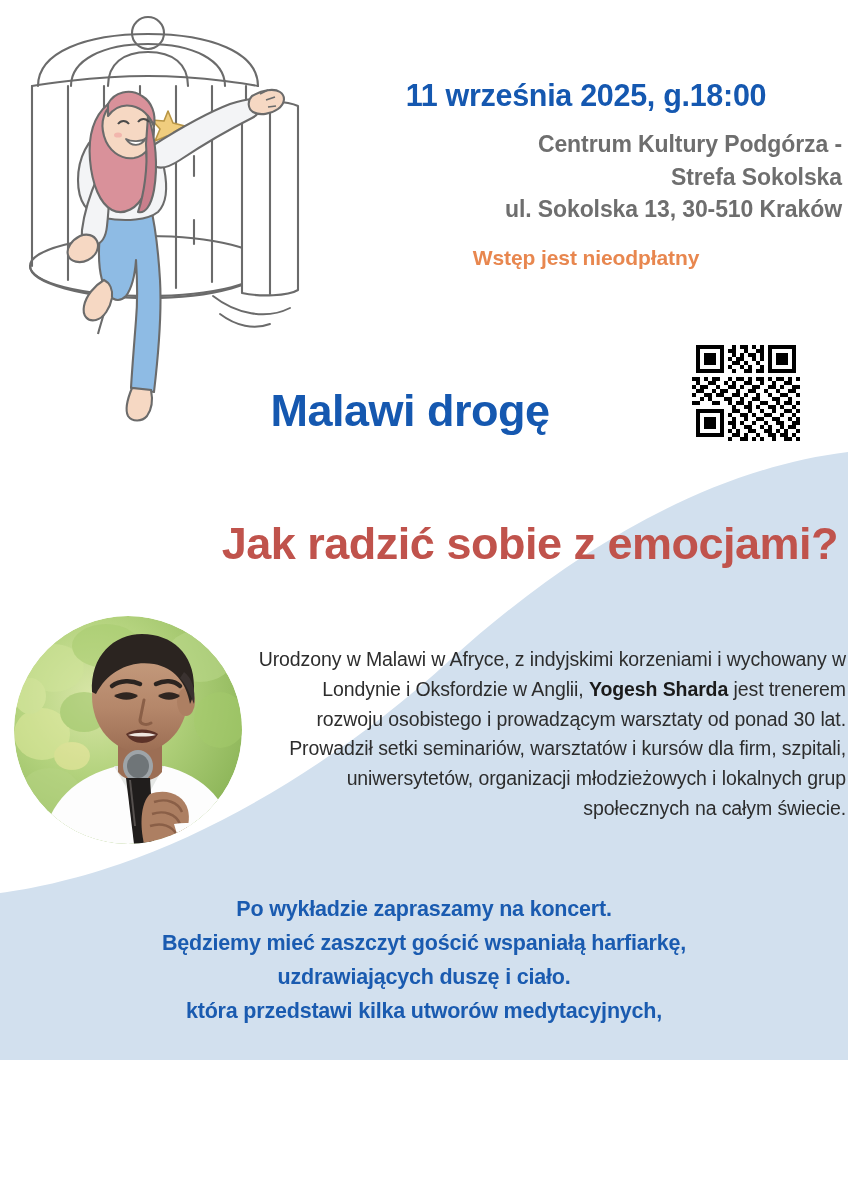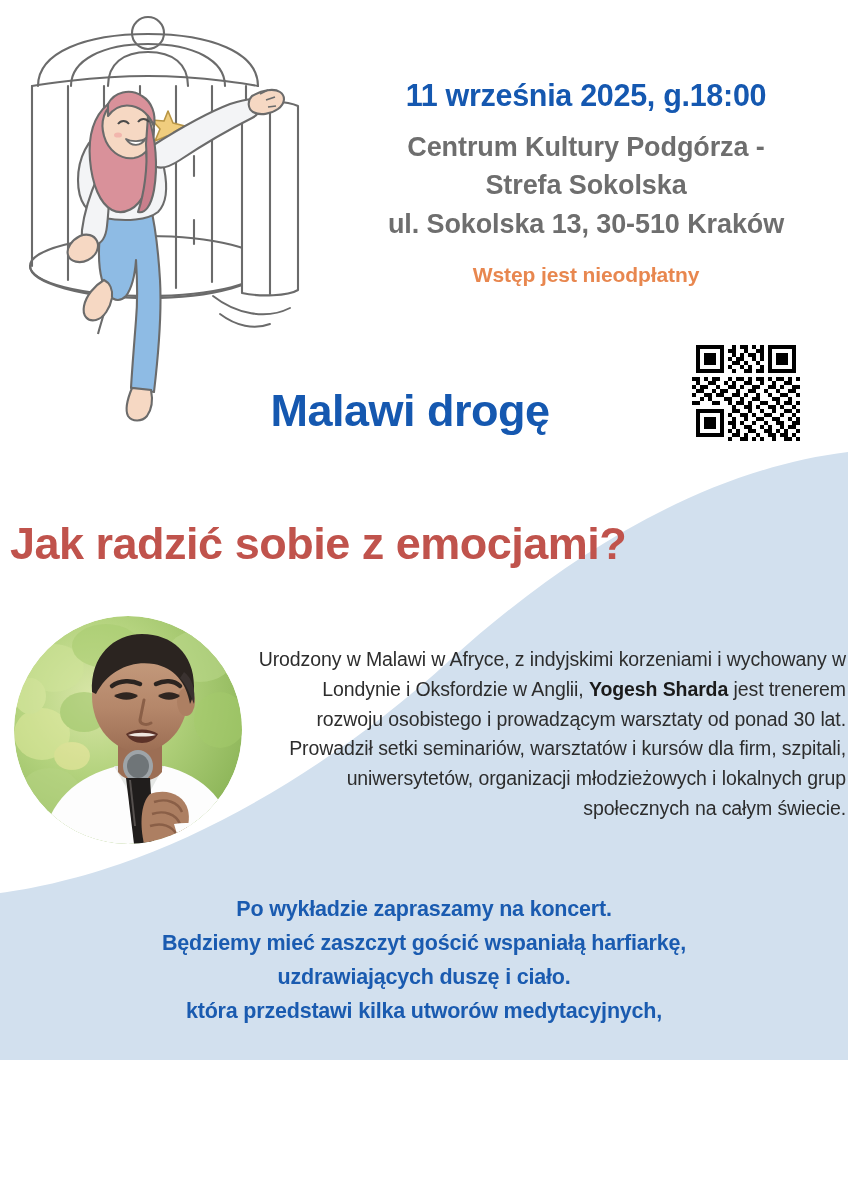--- a/index.html
+++ b/index.html
@@ -48,26 +48,27 @@
   }
   #event-date {
     font-size: 30.5px;
     font-weight: bold;
     color: #1558b0;
     letter-spacing: -0.3px;
     line-height: 1.18;
     white-space: nowrap;
   }
   .venue-line {
-    font-size: 27px;
+    font-size: 23px;
     font-weight: bold;
     color: #6e6e6e;
     line-height: 1.42;
     letter-spacing: -0.1px;
     white-space: nowrap;
+    text-align: right;
   }
   #venue-lines { margin-top: 14px; }
   #admission {
     margin-top: 20px;
     font-size: 21px;
     font-weight: bold;
     color: #e8874f;
     letter-spacing: -0.1px;
   }
 
@@ -94,21 +95,21 @@
     color: #1558b0;
     line-height: 1.28;
     letter-spacing: -0.5px;
     z-index: 4;
   }
   #headline-sub {
     position: absolute;
     left: 10px;
     top: 517px;
     width: 828px;
-    text-align: left;
+    text-align: right;
     font-size: 45px;
     font-weight: bold;
     color: #c0534c;
     letter-spacing: -0.5px;
     line-height: 1.2;
     z-index: 4;
   }
 
   
   #speaker-photo {

